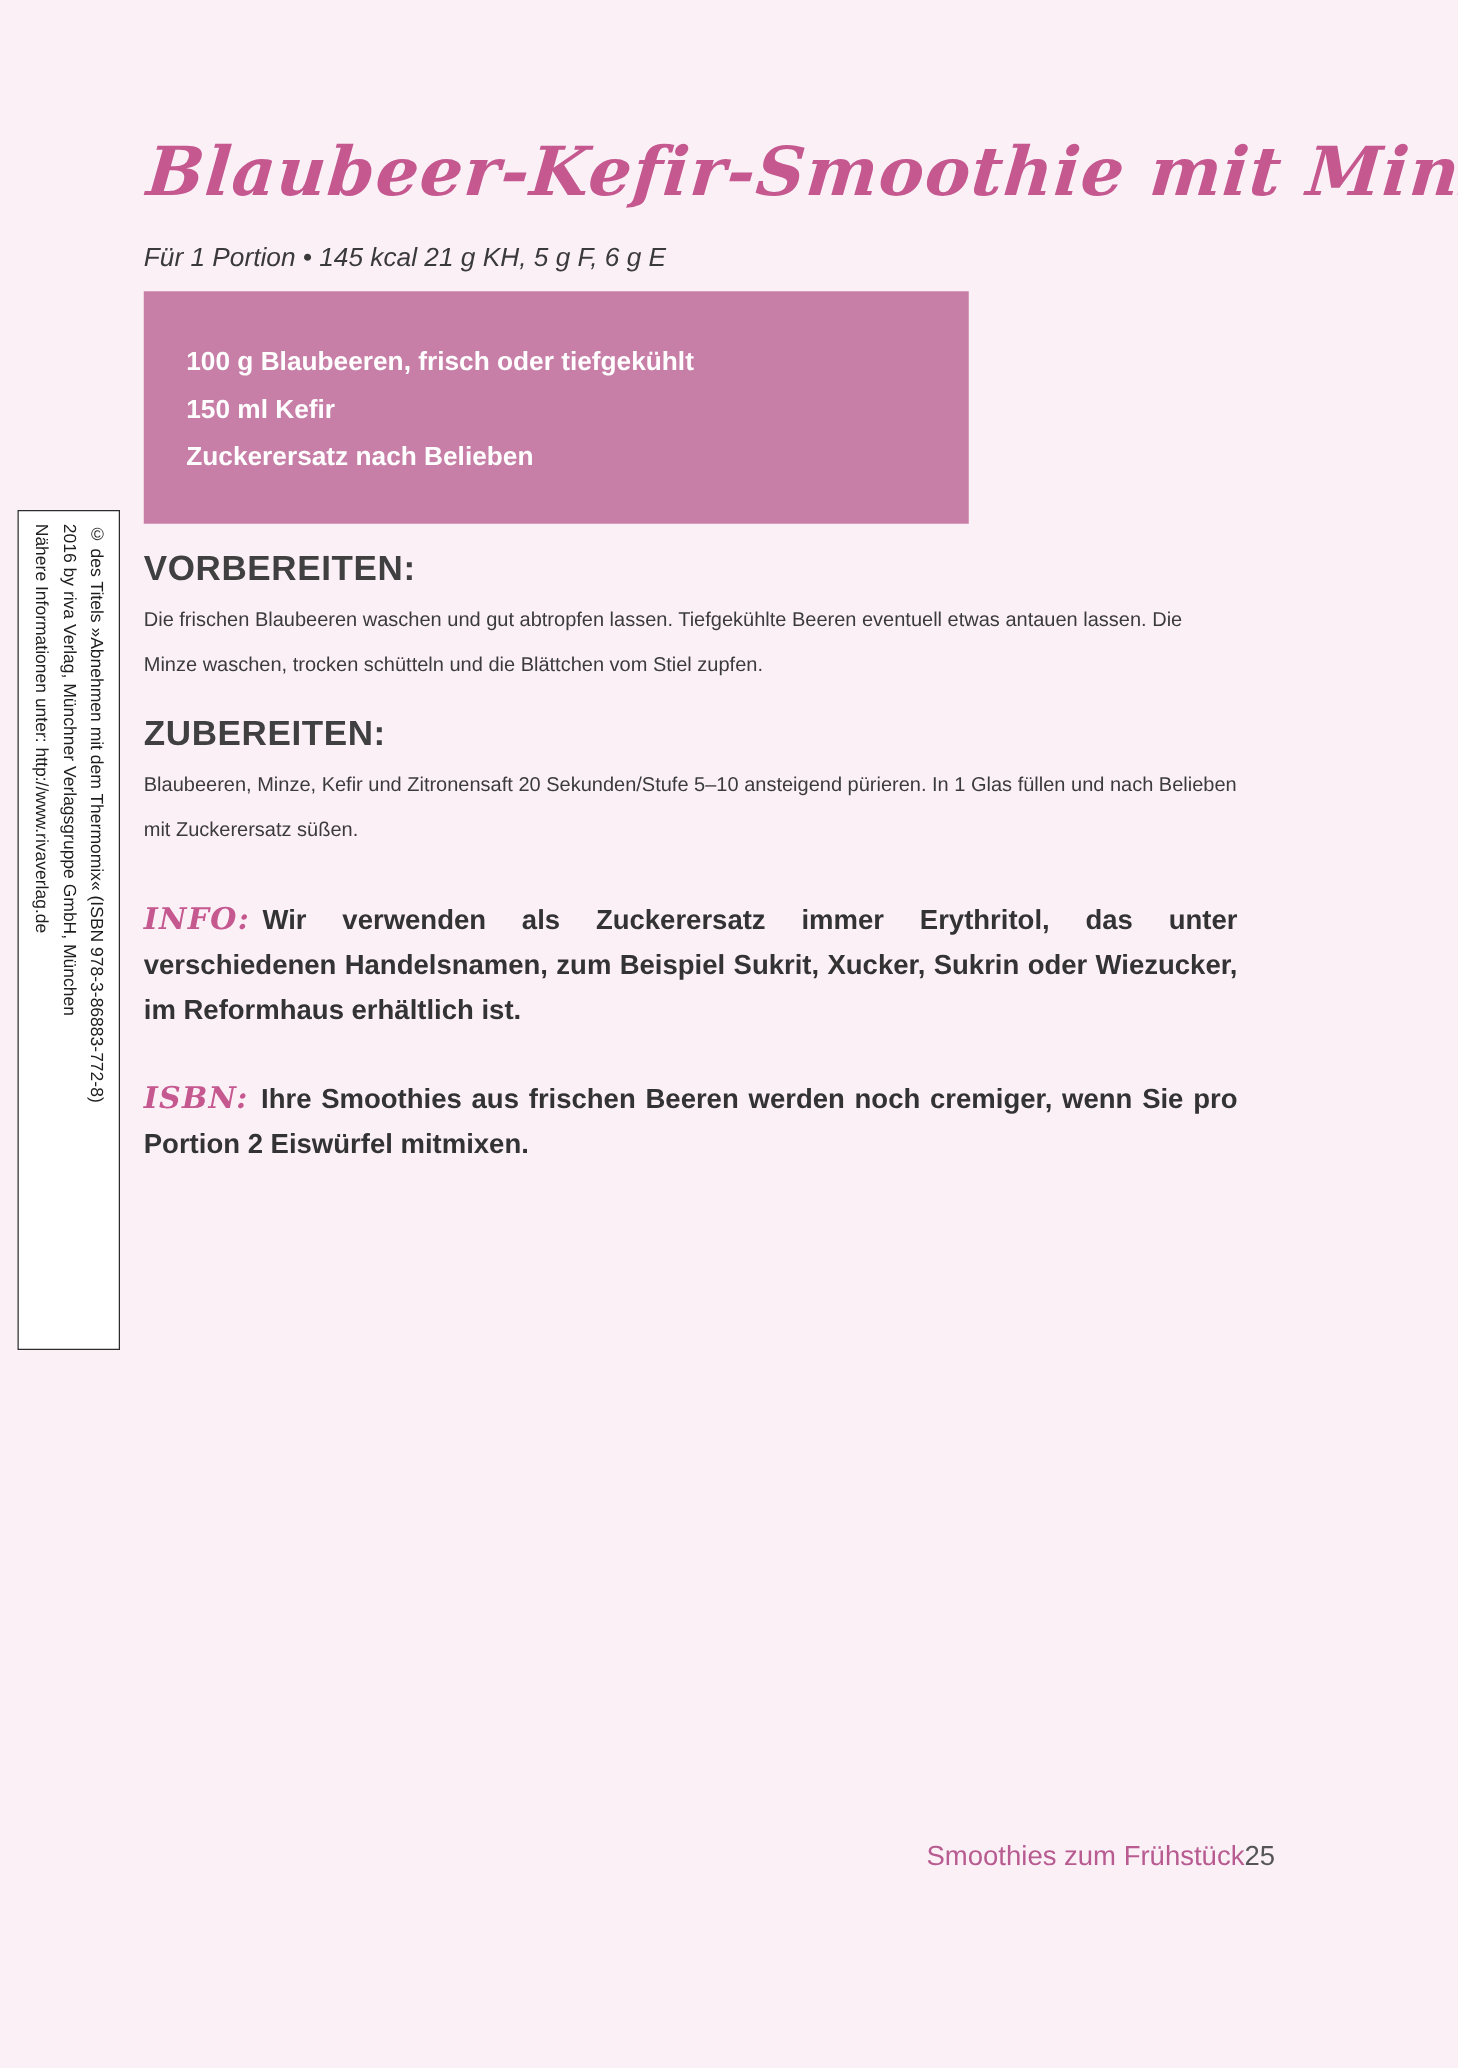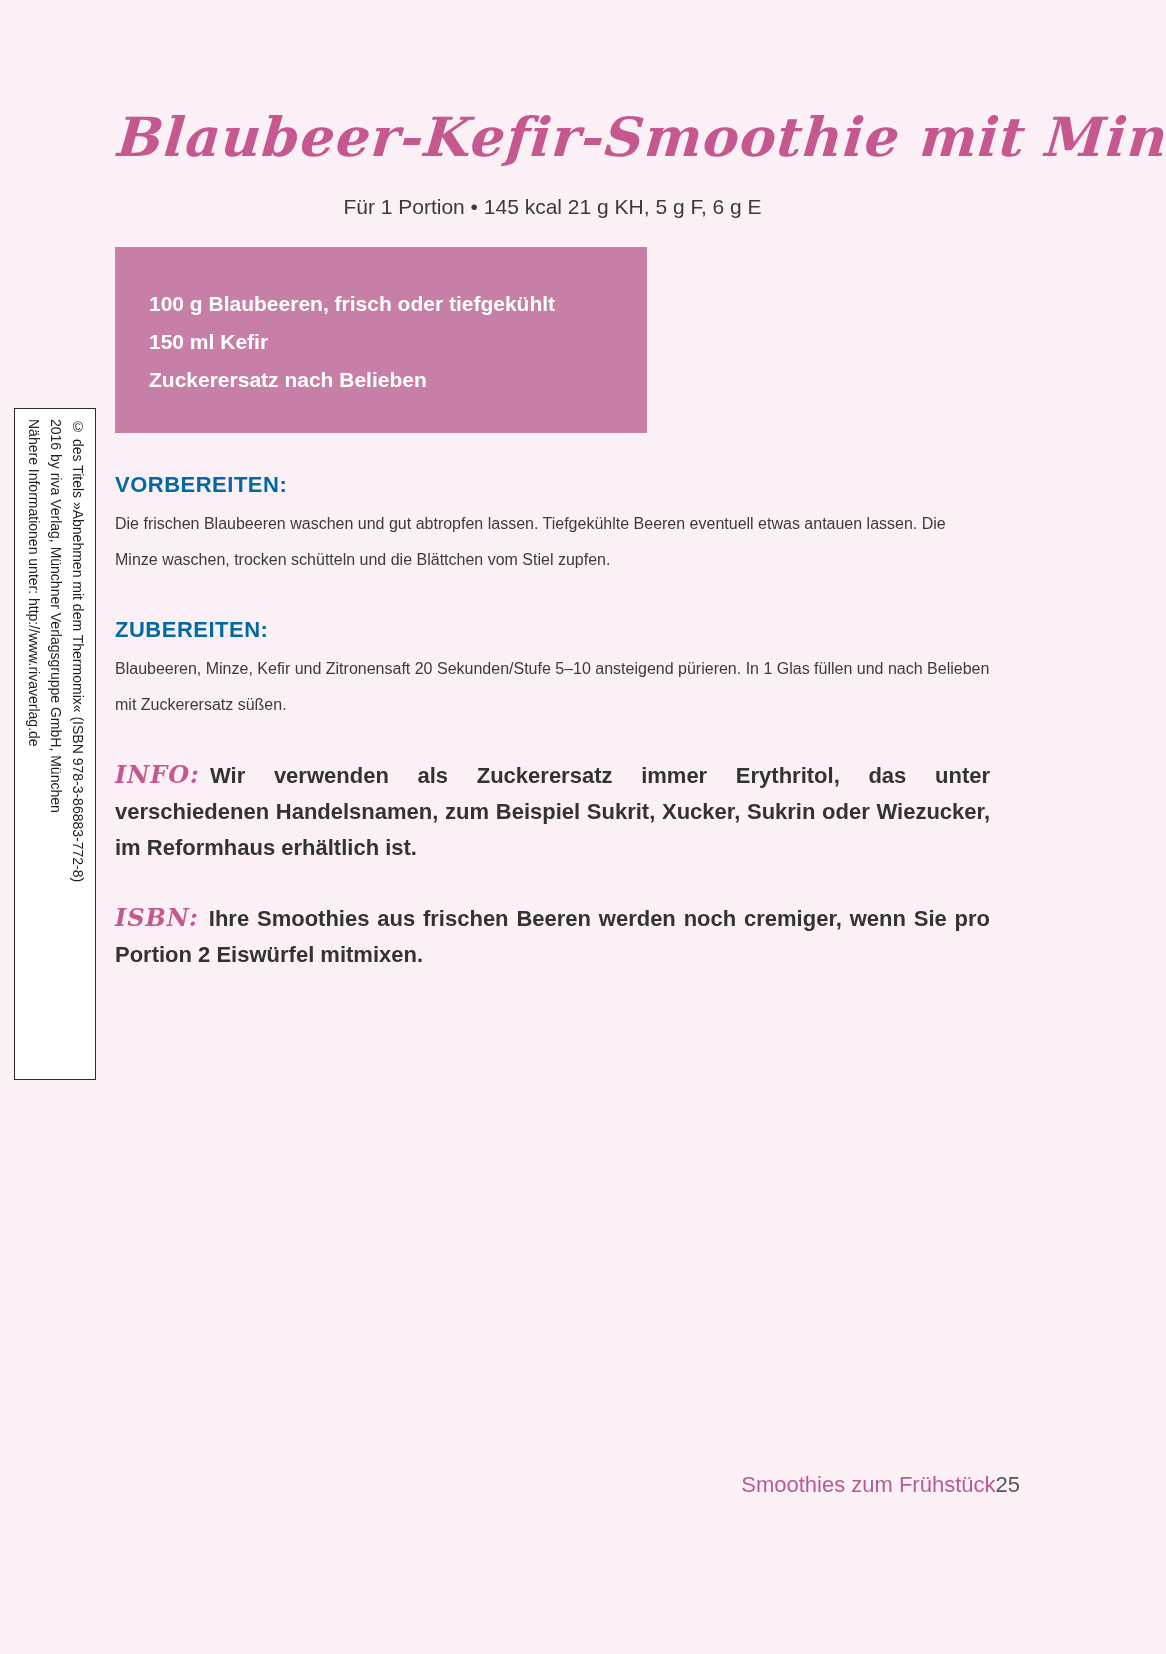--- a/index.html
+++ b/index.html
@@ -30,43 +30,43 @@
     margin-top: 105px;
     font-size: 54px;
     letter-spacing: 1px;
     transform: skewX(-5deg);
     transform-origin: left bottom;
     white-space: nowrap;
   }
 
   .subtitle {
     margin-top: 26px;
+    font-style: italic;
     font-size: 21px;
     color: #3a3a3a;
-    text-align: center;
   }
 
   .ingredient-box {
-    margin-top: 28px;
-    width: 532px;
+    margin-top: 14px;
+    width: 660px;
     background: #c77fa7;
     padding: 38px 34px 34px 34px;
   }
   .ingredient {
     color: #ffffff;
     font-weight: 700;
     font-size: 21px;
     line-height: 38px;
   }
 
   .section-heading {
-    margin-top: 39px;
-    font-size: 22px;
+    margin-top: 20px;
+    font-size: 28px;
     font-weight: 700;
-    color: #0369a1;
+    color: #404040;
     letter-spacing: 0.5px;
   }
 
   .body-text {
     margin-top: 8px;
     font-size: 16px;
     line-height: 36px;
     color: #3b3b3b;
   }
 

